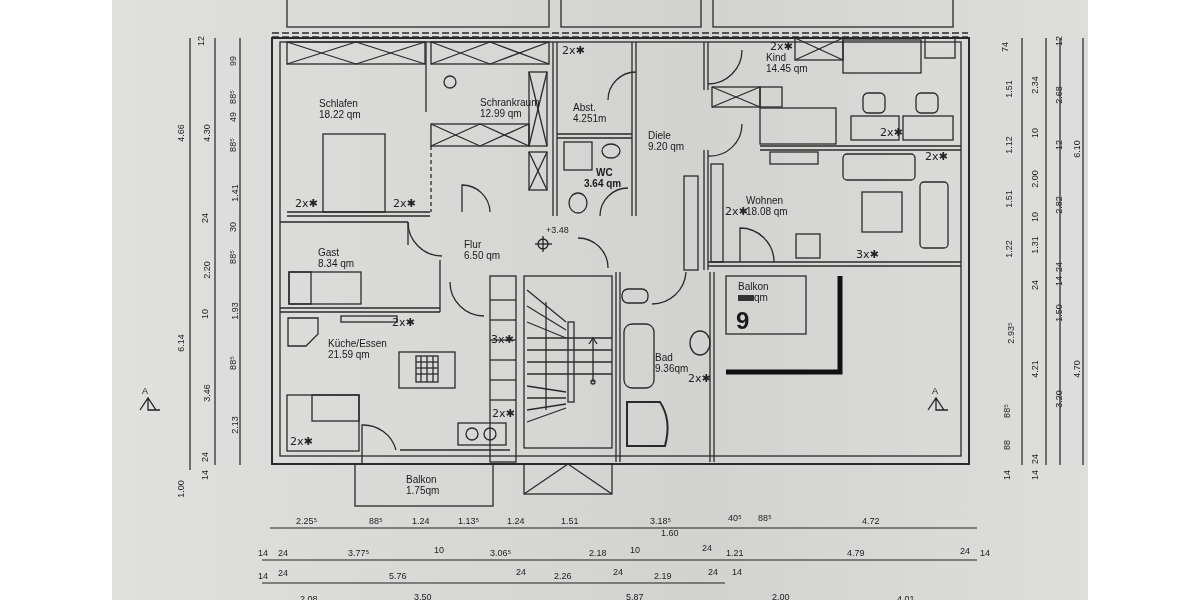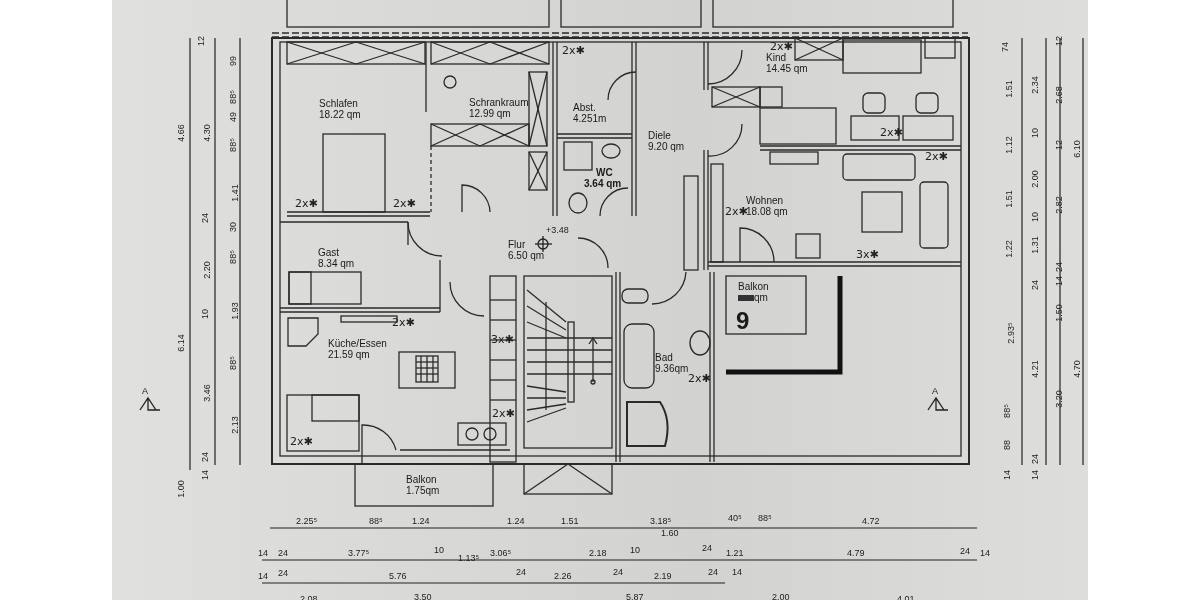--- a/index.html
+++ b/index.html
@@ -203,21 +203,21 @@
     <circle cx="543" cy="244" r="5"></circle>
       <line x1="535" y1="244" x2="552" y2="244"></line>
       <line x1="543" y1="236" x2="543" y2="252"></line>
   </g>
 </svg>
 
 <div class="lbl" style="left:319px;top:98px;">
     <div>Schlafen</div>
     <div>18.22 qm</div>
   </div>
-<div class="lbl" style="left:469px;top:97px;">
+<div class="lbl" style="left:480px;top:97px;">
     <div>Schrankraum</div>
     <div>12.99 qm</div>
   </div>
 <div class="lbl" style="left:573px;top:102px;">
     <div>Abst.</div>
     <div>4.251m</div>
   </div>
 <div class="lbl" style="left:584px;top:167px;font-weight:bold;">
     <div style="padding-left:12px">WC</div>
     <div>3.64 qm</div>
@@ -231,21 +231,21 @@
     <div>14.45 qm</div>
   </div>
 <div class="lbl" style="left:746px;top:195px;">
     <div>Wohnen</div>
     <div>18.08 qm</div>
   </div>
 <div class="lbl" style="left:318px;top:247px;">
     <div>Gast</div>
     <div>8.34 qm</div>
   </div>
-<div class="lbl" style="left:464px;top:239px;margin-left:44px;">
+<div class="lbl" style="left:464px;top:239px;">
     <div>Flur</div>
     <div>6.50 qm</div>
   </div>
 <div class="dim" style="left:546px;top:225px;">+3.48</div>
 <div class="lbl" style="left:328px;top:338px;">
     <div>Küche/Essen</div>
     <div>21.59 qm</div>
   </div>
 <div class="lbl" style="left:655px;top:352px;">
     <div>Bad</div>
@@ -271,21 +271,21 @@
 <div class="sym" style="left:392px;top:316px;"><span>2x</span>✱</div>
 <div class="sym" style="left:491px;top:333px;"><span>3x</span>✱</div>
 <div class="sym" style="left:856px;top:248px;"><span>3x</span>✱</div>
 <div class="sym" style="left:290px;top:435px;"><span>2x</span>✱</div>
 <div class="sym" style="left:492px;top:407px;"><span>2x</span>✱</div>
 <div class="sym" style="left:688px;top:372px;"><span>2x</span>✱</div>
 
 <div class="dim" style="left:296px;top:516px;">2.25⁵</div>
 <div class="dim" style="left:369px;top:516px;">88⁵</div>
 <div class="dim" style="left:412px;top:516px;">1.24</div>
-<div class="dim" style="left:458px;top:516px;margin-top:37px;">1.13⁵</div>
+<div class="dim" style="left:458px;top:516px;">1.13⁵</div>
 <div class="dim" style="left:507px;top:516px;">1.24</div>
 <div class="dim" style="left:561px;top:516px;">1.51</div>
 <div class="dim" style="left:650px;top:516px;">3.18⁵</div>
 <div class="dim" style="left:728px;top:513px;">40⁵</div>
 <div class="dim" style="left:758px;top:513px;">88⁵</div>
 <div class="dim" style="left:862px;top:516px;">4.72</div>
 
 <div class="dim" style="left:258px;top:548px;">14</div>
 <div class="dim" style="left:278px;top:548px;">24</div>
 <div class="dim" style="left:348px;top:548px;">3.77⁵</div>

